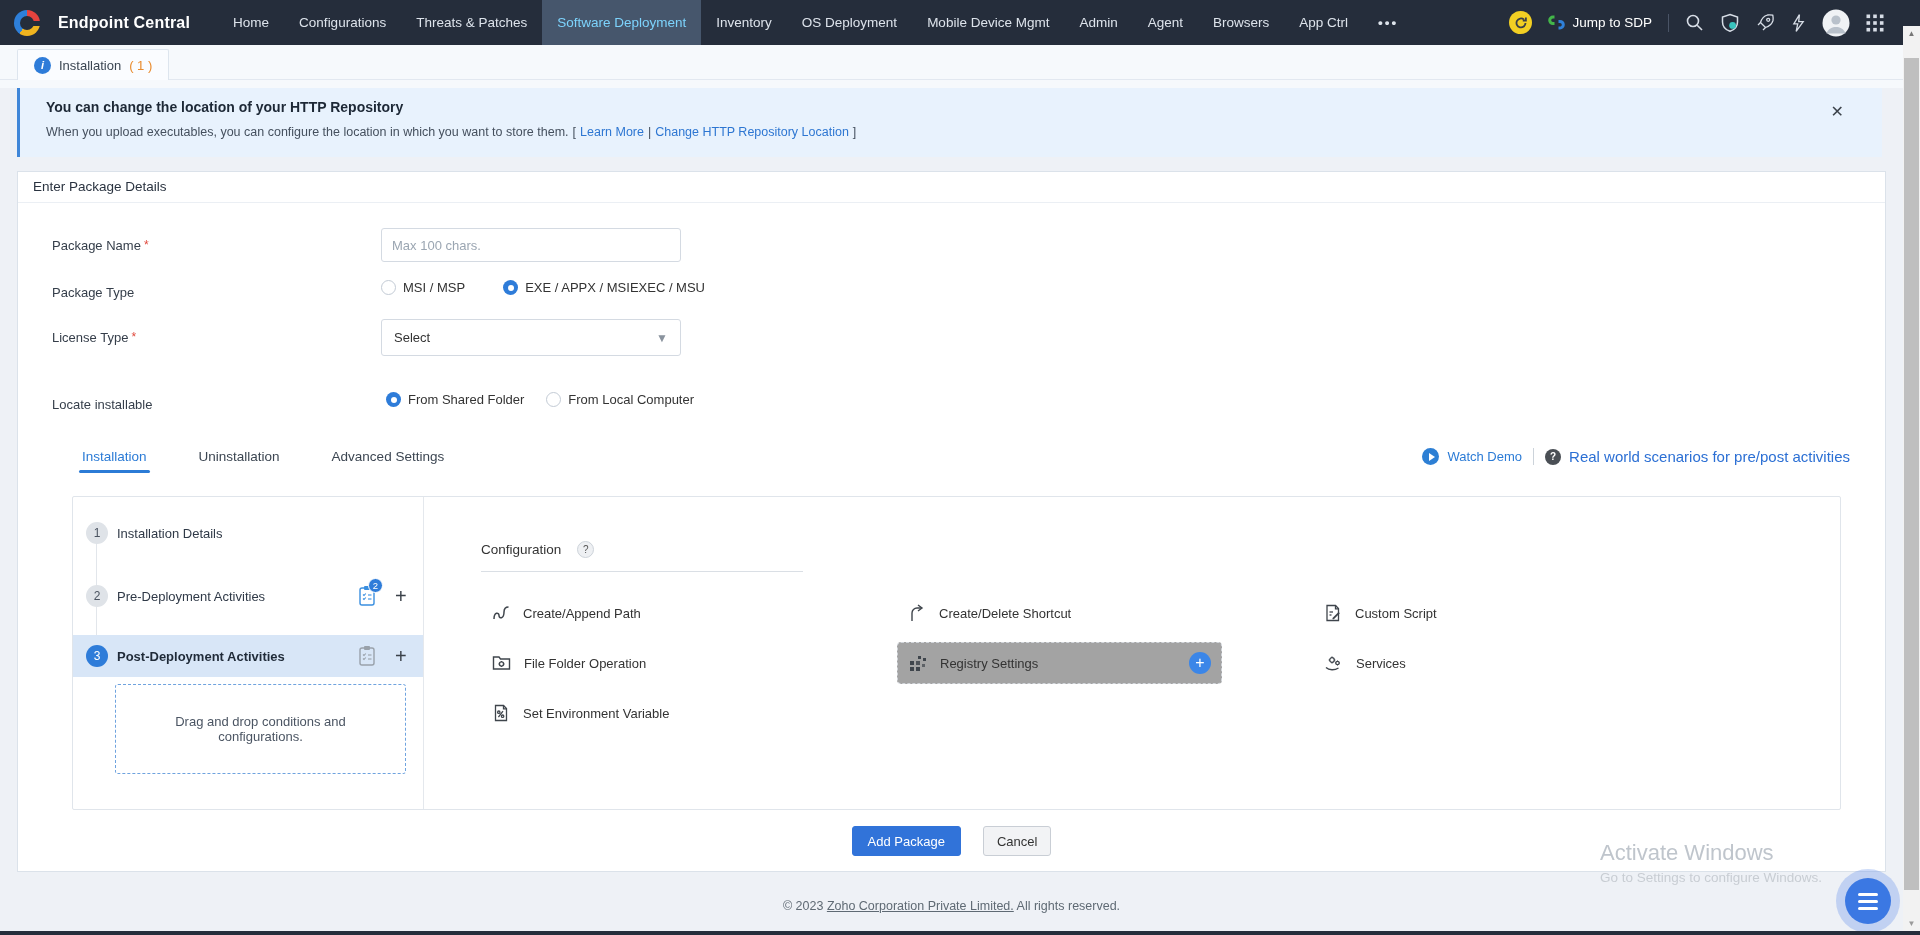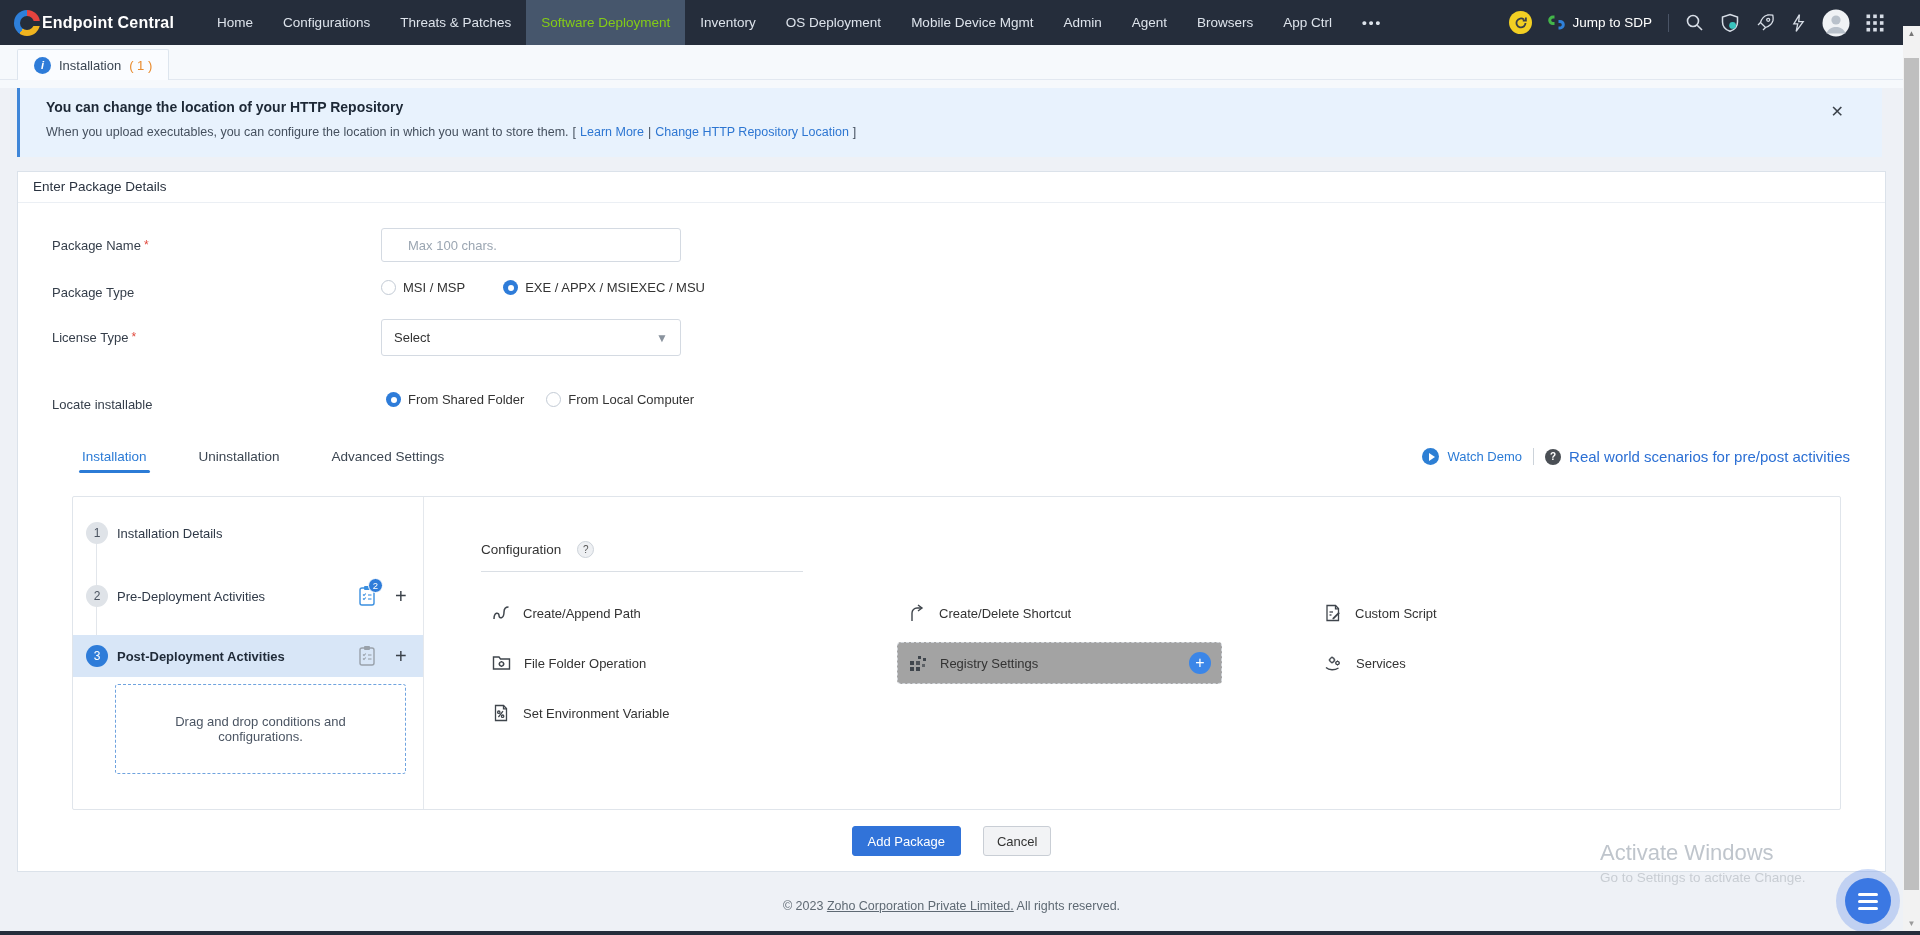--- a/index.html
+++ b/index.html
@@ -4,29 +4,29 @@
 <style>
   * { box-sizing: border-box; }
   html,body { margin:0; padding:0; }
   body {
     width:1920px; height:935px; position:relative; overflow:hidden;
     background:#eef1f6; font-family:"Liberation Sans", sans-serif;
   }
   
   .nav { position:absolute; left:0; top:0; width:1920px; height:45px; background:#252d3b;
          display:flex; align-items:center; color:#dde3eb; z-index:3; }
-  .brand { display:flex; align-items:center; gap:2px; padding:0 28px 0 14px; cursor:pointer; }
+  .brand { display:flex; align-items:center; gap:18px; padding:0 28px 0 14px; cursor:pointer; }
   .logo-mark { width:26px; height:26px; border-radius:50%; position:relative;
     background:conic-gradient(from 0deg,#e5433e 0deg 100deg,#f0b41f 100deg 215deg,#2e7fd9 215deg 360deg); }
   .logo-mark::before { content:''; position:absolute; inset:6px; border-radius:50%; background:#252d3b; }
   .logo-mark::after { content:''; position:absolute; right:-1px; top:11px; width:8px; height:5px; background:#252d3b; }
   .brand-name { font-size:16px; font-weight:bold; color:#fff; letter-spacing:.2px; white-space:nowrap; }
   .nav-item { height:45px; display:flex; align-items:center; padding:0 15px; font-size:13.5px;
               cursor:pointer; white-space:nowrap; }
-  .nav-item.active { background:#46566c; color:#84cc16; }
+  .nav-item.active { background:#46566c; color:#7dd3fc; }
   .nav-more { letter-spacing:2px; font-weight:bold; }
   .nav-right { margin-left:auto; display:flex; align-items:center; gap:16px; padding-right:36px; }
   .refresh-btn { width:23px; height:23px; border-radius:50%; background:#f2cf23; display:flex;
                  align-items:center; justify-content:center; cursor:pointer; }
   .jump-sdp { display:flex; align-items:center; gap:7px; font-size:13.5px; color:#fff; cursor:pointer; white-space:nowrap; }
   .nav-divider { width:1px; height:18px; background:#4a5466; }
   .nav-icon { display:flex; align-items:center; cursor:pointer; }
   
   .strip { position:absolute; left:0; top:45px; width:1903px; height:43px; background:#f6f9fc; }
   .strip-line { position:absolute; left:0; top:34px; right:0; height:1px; background:#e2e8f0; }
@@ -46,21 +46,21 @@
   .bk { color:#45505e; margin:0 4px; }
   .banner-close { position:absolute; right:38px; top:14px; font-size:16px; color:#3c434b; cursor:pointer; }
   
   .panel { position:absolute; left:17px; top:171px; width:1869px; height:701px; background:#fff;
            border:1px solid #dbe2ea; }
   .panel-h { height:31px; line-height:30px; padding-left:15px; font-size:13.5px; color:#2a3340;
              border-bottom:1px solid #ebeff4; }
   .f-label { position:absolute; left:34px; font-size:13px; color:#353e4a; }
   .req { color:#e0493c; margin-left:3px; font-size:12px; vertical-align:top; }
   .text-input { position:absolute; left:363px; top:56px; width:300px; height:34px; border:1px solid #d4dae2;
-                border-radius:3px; padding:0 26px; font-size:13px; color:#000000; background:#fff; outline:none;
+                border-radius:3px; padding:0 10px; font-size:13px; color:#000000; background:#fff; outline:none;
                 font-family:"Liberation Sans",sans-serif; }
   .text-input::placeholder { color:#9ba6b2; }
   .radio-row { position:absolute; left:363px; display:flex; align-items:center; }
   .radio { display:flex; align-items:center; gap:7px; font-size:13px; color:#333; cursor:pointer; }
   .rb { width:15px; height:15px; border-radius:50%; border:1px solid #c3cbd5; background:#fff; position:relative; flex:none; }
   .rb.checked { border:none; background:#2e7cd9; }
   .rb.checked::after { content:''; position:absolute; inset:4.5px; border-radius:50%; background:#fff; }
   .select { position:absolute; left:363px; top:147px; width:300px; height:37px; border:1px solid #d4dae2;
             border-radius:3px; display:flex; align-items:center; justify-content:space-between; padding:0 12px;
             font-size:13px; color:#333; cursor:pointer; background:#fff; }
@@ -422,21 +422,21 @@
     <div class="btn-secondary">Cancel</div>
   </div>
 </div>
 
 <div class="footer">
   <span>© 2023 </span><a>Zoho Corporation Private Limited.</a><span> All rights reserved.</span>
 </div>
 
 <div class="wm">
   <div class="wm-1">Activate Windows</div>
-  <div class="wm-2">Go to Settings to activate Change.</div>
+  <div class="wm-2">Go to Settings to configure Windows.</div>
 </div>
 
 <div class="fab-halo">
   <div class="fab">
     <span class="bar"></span>
     <span class="bar"></span>
     <span class="bar"></span>
   </div>
 </div>
 

